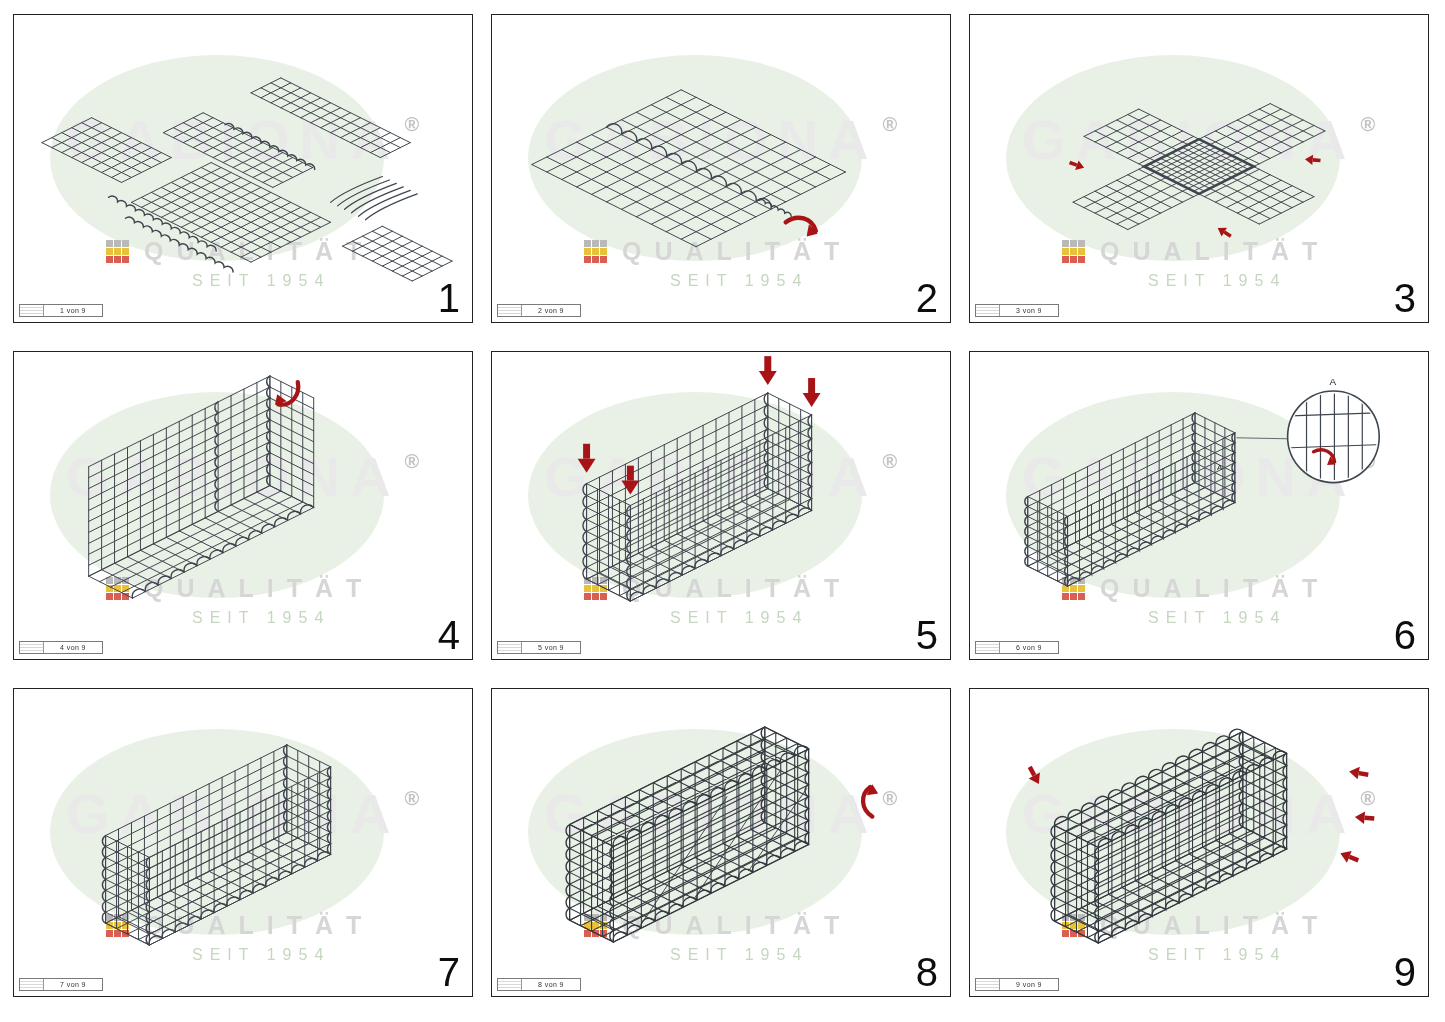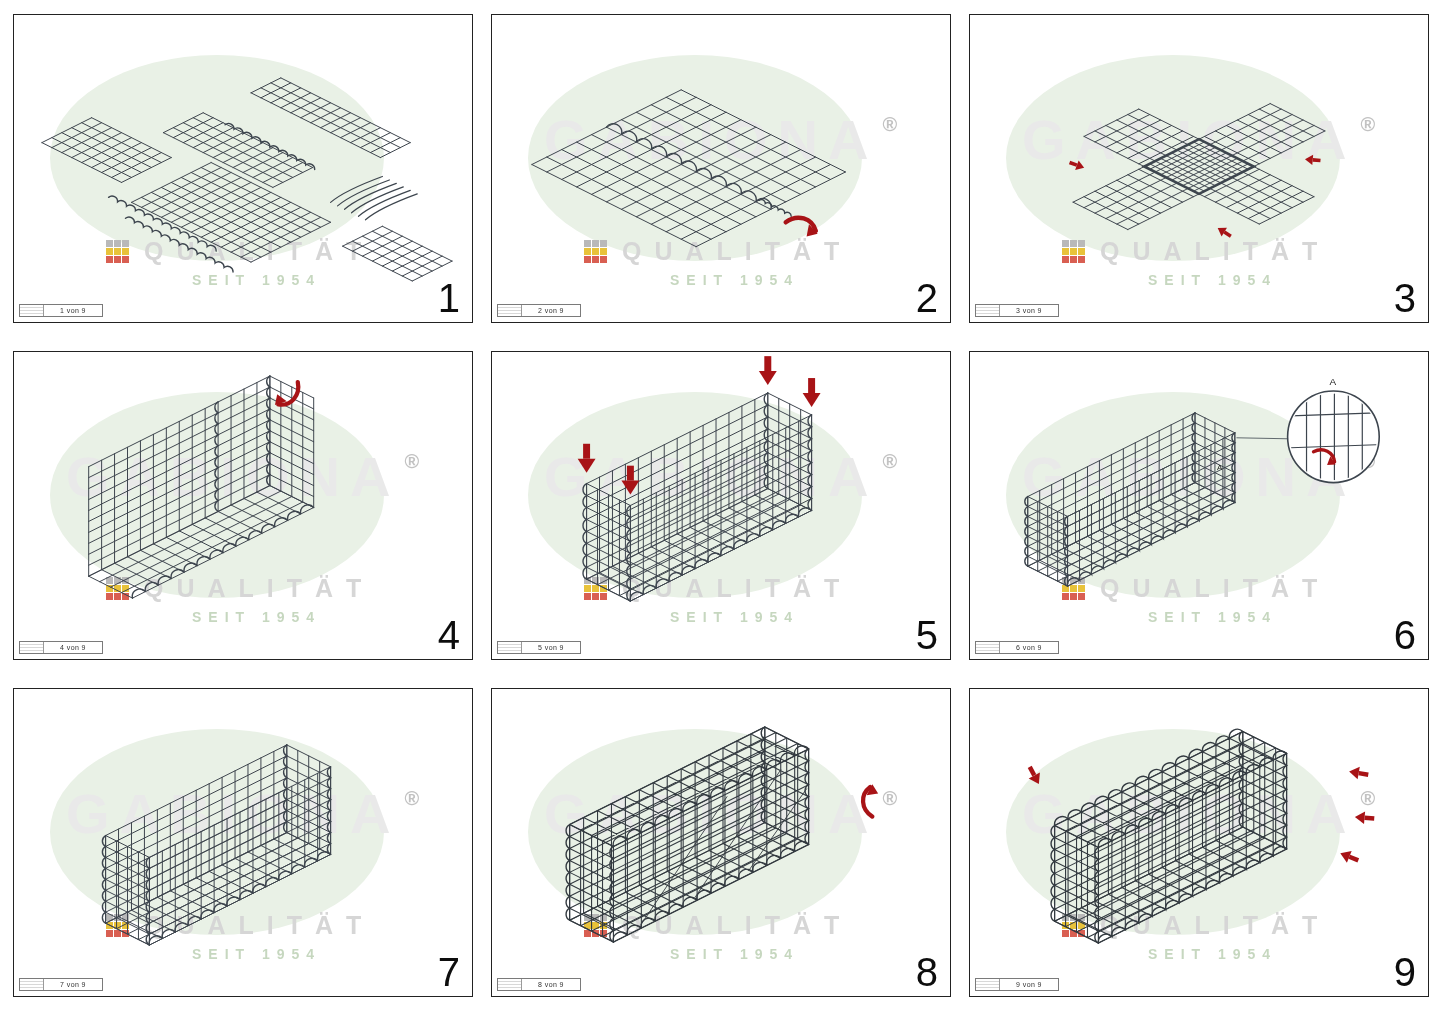--- a/index.html
+++ b/index.html
@@ -11,33 +11,34 @@
   .titleblock{position:absolute;left:5px;bottom:5px;width:84px;height:13px;border:1px solid #7a7a7a;display:flex;align-items:stretch;background:#fff;z-index:3}
   .tb-left{width:24px;border-right:1px solid #9a9a9a;background:repeating-linear-gradient(to bottom,#fff 0 2px,#d8d8d8 2px 3px)}
   .tb-label{flex:1;font-size:7px;color:#333;display:flex;align-items:center;justify-content:center;letter-spacing:.4px;white-space:nowrap}
   
   .wm{position:absolute;inset:0;pointer-events:none;z-index:0}
   .wm-ellipse{position:absolute;left:36px;top:40px;width:334px;height:206px;border-radius:50%}
   .wm-brand{position:absolute;left:52px;top:92px;font-size:56px;font-weight:bold;color:#e9e9e9;letter-spacing:10px;white-space:nowrap}
   .wm-reg{font-size:20px;color:#c2c2c2;vertical-align:28px;letter-spacing:0;margin-left:4px}
   .wm-row{position:absolute;left:92px;top:222px;display:flex;align-items:center;gap:15px}
   .wm-q{font-size:25px;font-weight:bold;color:#d6d6d6;letter-spacing:13px;white-space:nowrap}
-  .wm-seit{position:absolute;left:178px;top:257px;font-size:14px;font-weight:bold;color:#c6d7bf;letter-spacing:7px;white-space:nowrap}
+  .wm-seit{position:absolute;left:178px;top:257px;font-size:16px;font-weight:normal;color:#c6d7bf;letter-spacing:7px;white-space:nowrap}
   .wm-logo{display:grid;grid-template-columns:repeat(3,7px);grid-auto-rows:7px;gap:1px}
   .wm-logo i{display:block}
   svg{display:block}
 </style>
 </head>
 <body>
 
 <div class="sheet">
 
   <figure class="panel">
     <div class="wm">
       <div class="wm-ellipse" style="background: rgb(233, 241, 230);"></div>
+      <div class="wm-brand"><span>GABIONA</span><span class="wm-reg">®</span></div>
       <div class="wm-row">
           <span class="wm-logo">
             <i style="background:#b9b9b9"></i>
             <i style="background:#b9b9b9"></i>
             <i style="background:#b9b9b9"></i>
             <i style="background:#e8c23a"></i>
             <i style="background:#e8c23a"></i>
             <i style="background:#e8c23a"></i>
             <i style="background:#d95f52"></i>
             <i style="background:#d95f52"></i>

